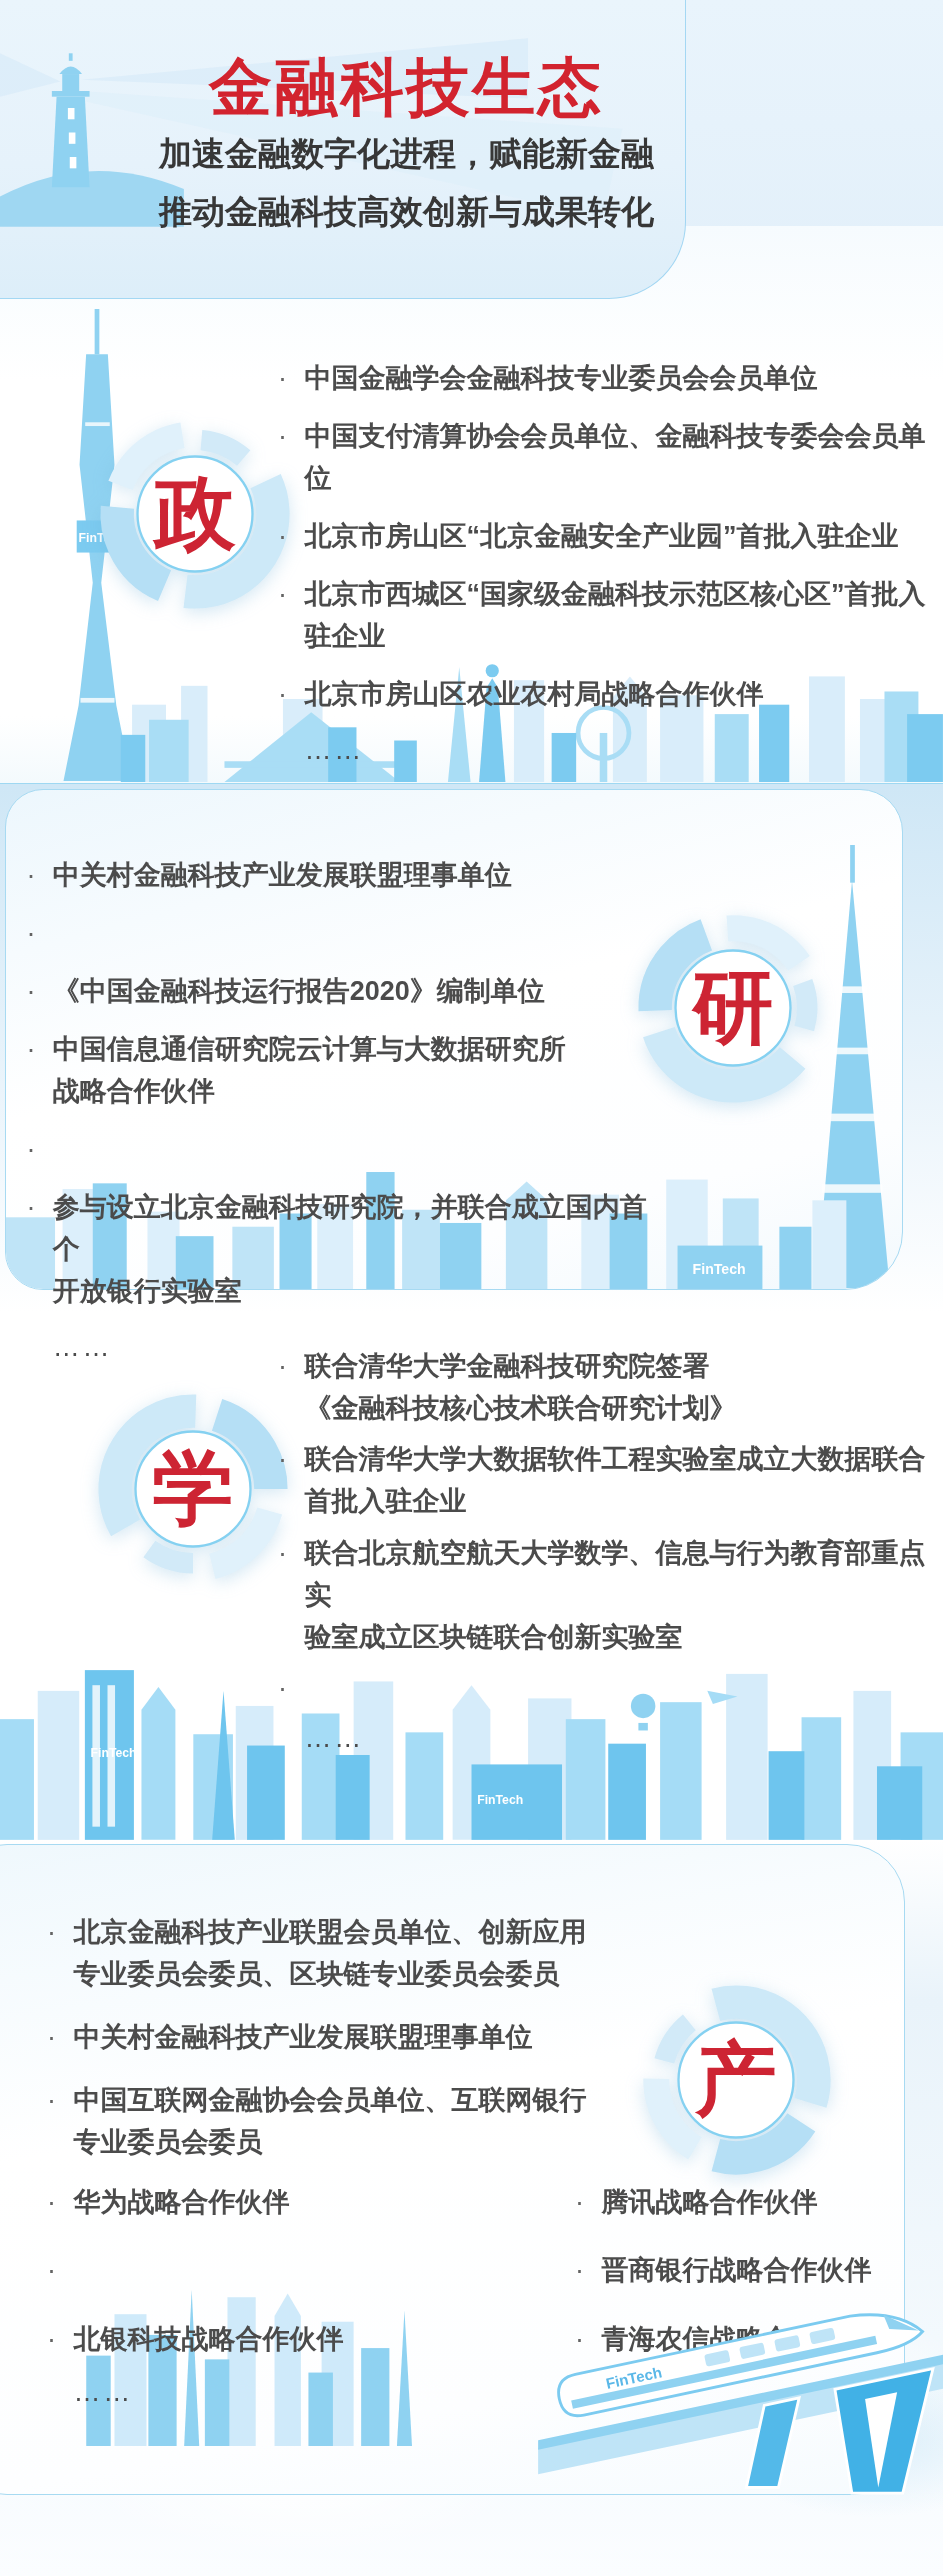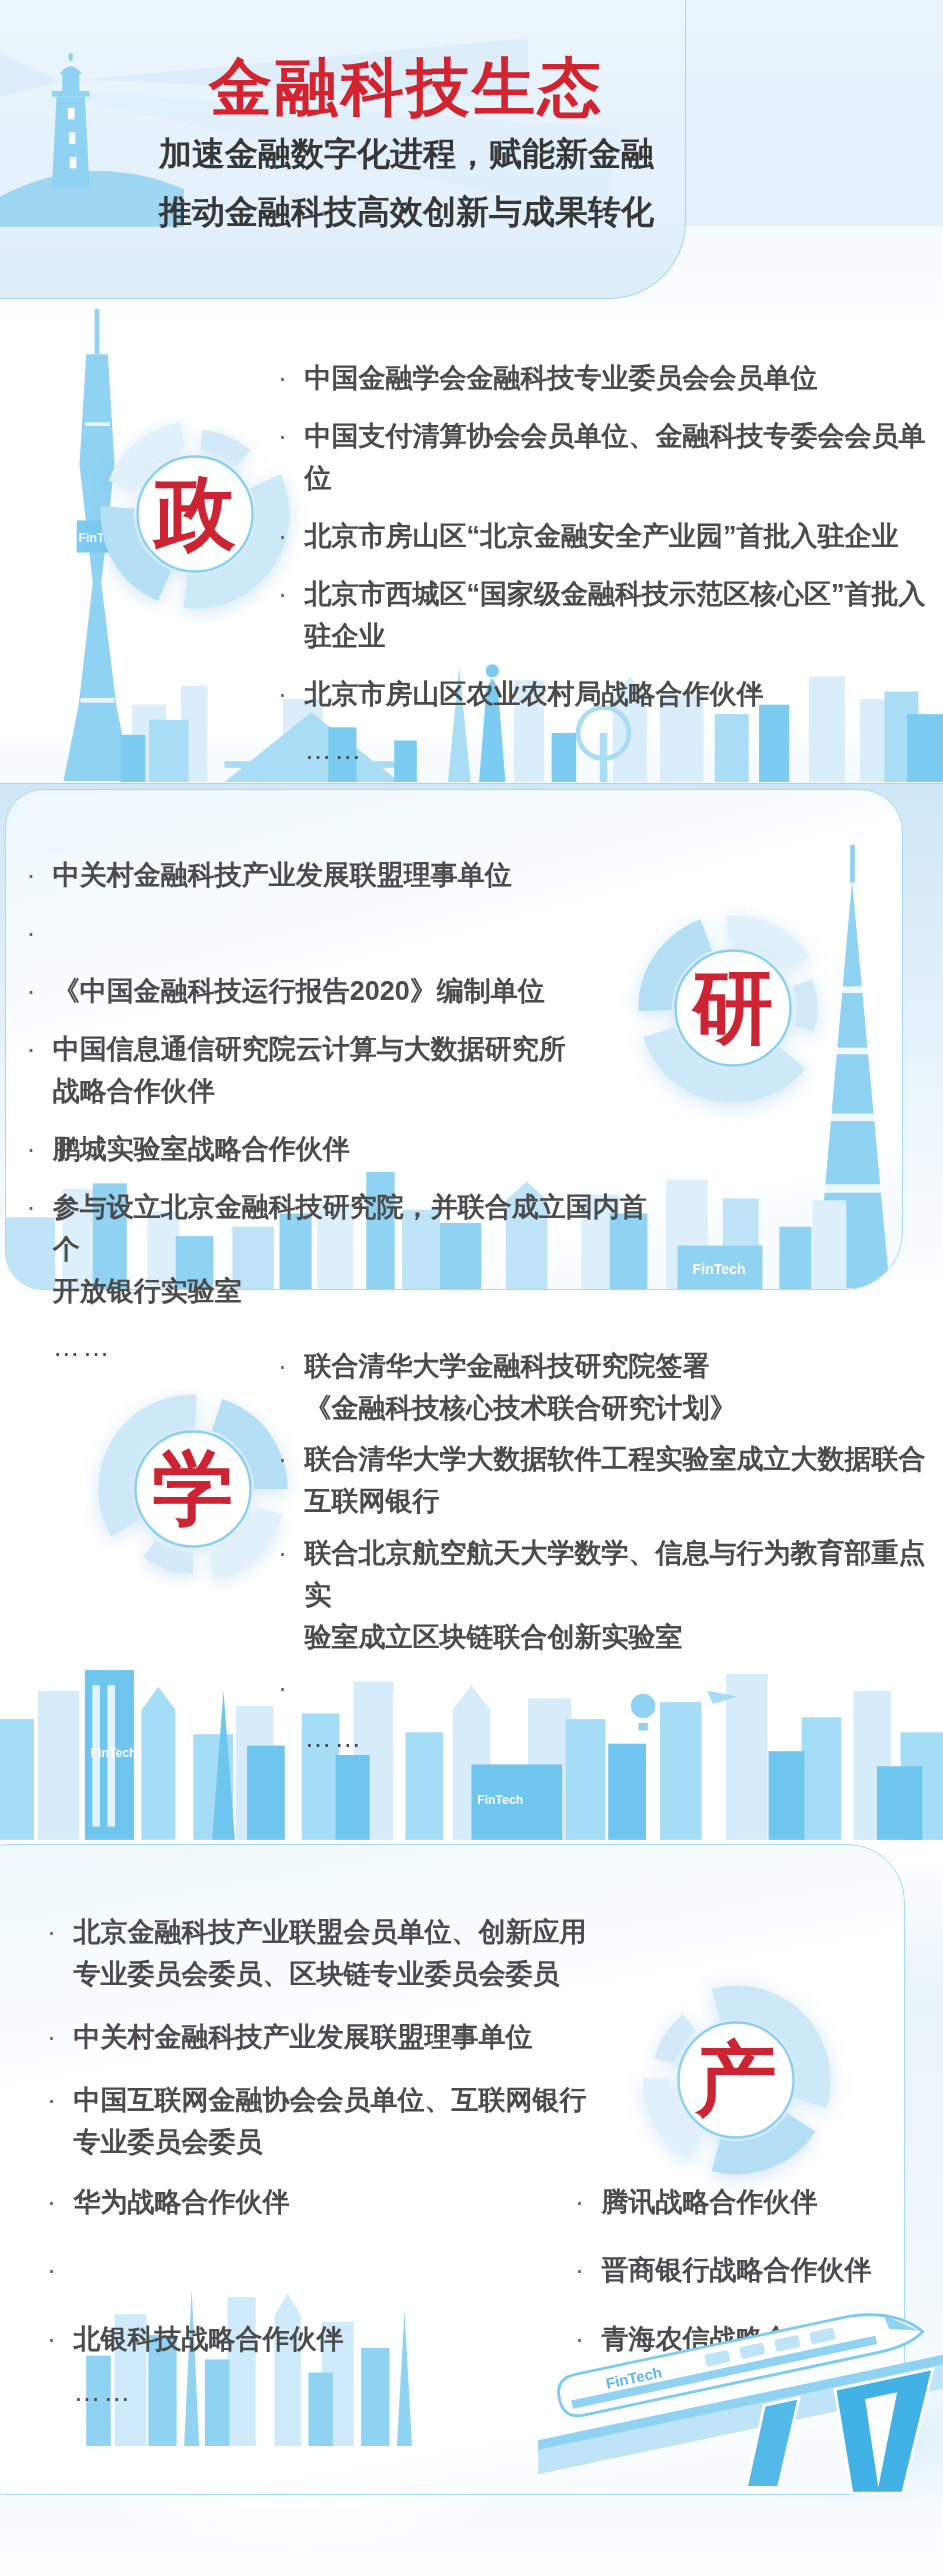--- a/index.html
+++ b/index.html
@@ -382,40 +382,39 @@
         <span class="dot">·</span>
         <span class="txt">《中国金融科技运行报告2020》编制单位</span>
       </div>
     <div class="item">
         <span class="dot">·</span>
         <span class="txt">中国信息通信研究院云计算与大数据研究所
 战略合作伙伴</span>
       </div>
     <div class="item">
         <span class="dot">·</span>
-        <span class="txt">鹏城实验室战略合作伙伴</span>
       </div>
     <div class="item">
         <span class="dot">·</span>
         <span class="txt">参与设立北京金融科技研究院，并联合成立国内首个
 开放银行实验室</span>
       </div>
     <div class="ellipsis">……</div>
   </div>
 
   <div class="list s3-list">
     <div class="item">
         <span class="dot">·</span>
         <span class="txt">联合清华大学金融科技研究院签署
 《金融科技核心技术联合研究计划》</span>
       </div>
     <div class="item">
         <span class="dot">·</span>
         <span class="txt">联合清华大学大数据软件工程实验室成立大数据联合
-互联网银行</span>
+首批入驻企业</span>
       </div>
     <div class="item">
         <span class="dot">·</span>
         <span class="txt">联合北京航空航天大学数学、信息与行为教育部重点实
 验室成立区块链联合创新实验室</span>
       </div>
     <div class="item">
         <span class="dot">·</span>
       </div>
     <div class="ellipsis">……</div>

